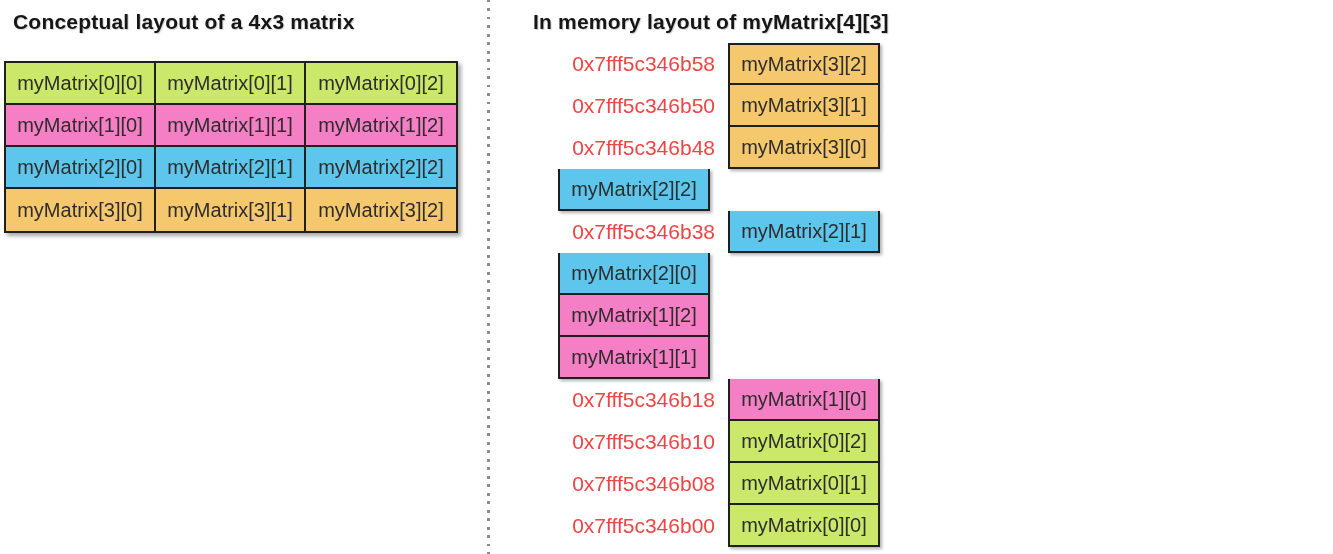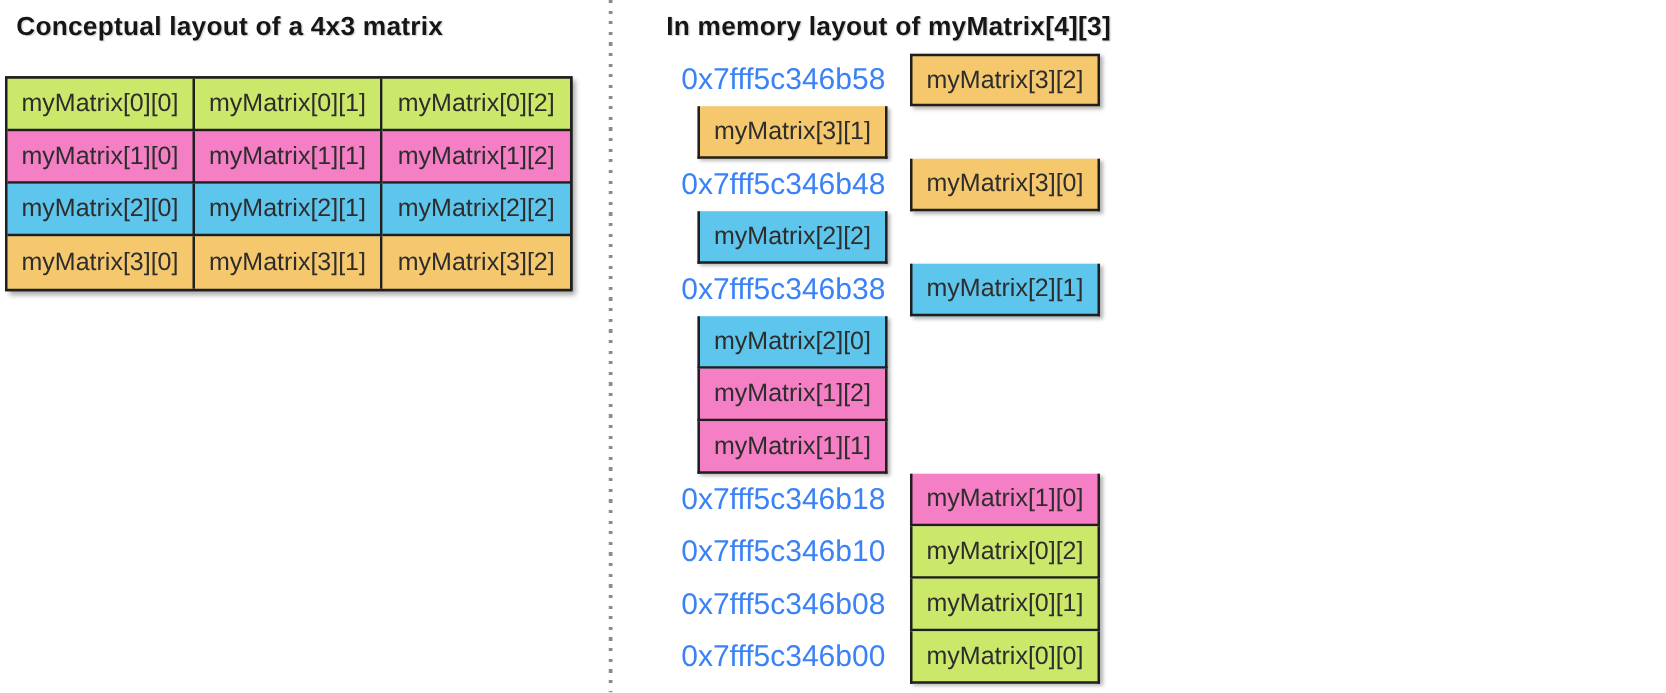--- a/index.html
+++ b/index.html
@@ -68,23 +68,23 @@
     left: 545px;
     top: 43px;
   }
   .memory-row {
     display: flex;
     align-items: stretch;
     height: 42px;
   }
   .memory-address {
     width: 170px;
-    text-align: left;
-    font-size: 24px;
-    color: #3b82f6;
+    text-align: right;
+    font-size: 21px;
+    color: #ef4444;
     line-height: 42px;
     white-space: nowrap;
   }
   .memory-cell {
     margin-left: 13px;
     width: 152px;
     display: flex;
     align-items: center;
     justify-content: center;
     font-size: 20px;
@@ -118,20 +118,21 @@
 <div id="divider"></div>
 
 <h2 class="panel-title" id="right-title">In memory layout of myMatrix[4][3]</h2>
 
 <div id="memory-list">
   <div class="memory-row">
     <div class="memory-address">0x7fff5c346b58</div>
     <div class="memory-cell" style="background-color: rgb(246, 200, 109);">myMatrix[3][2]</div>
   </div>
   <div class="memory-row">
+    <div class="memory-address">0x7fff5c346b50</div>
     <div class="memory-cell" style="background-color: rgb(246, 200, 109);">myMatrix[3][1]</div>
   </div>
   <div class="memory-row">
     <div class="memory-address">0x7fff5c346b48</div>
     <div class="memory-cell" style="background-color: rgb(246, 200, 109);">myMatrix[3][0]</div>
   </div>
   <div class="memory-row">
     <div class="memory-cell" style="background-color: rgb(94, 197, 236);">myMatrix[2][2]</div>
   </div>
   <div class="memory-row">

